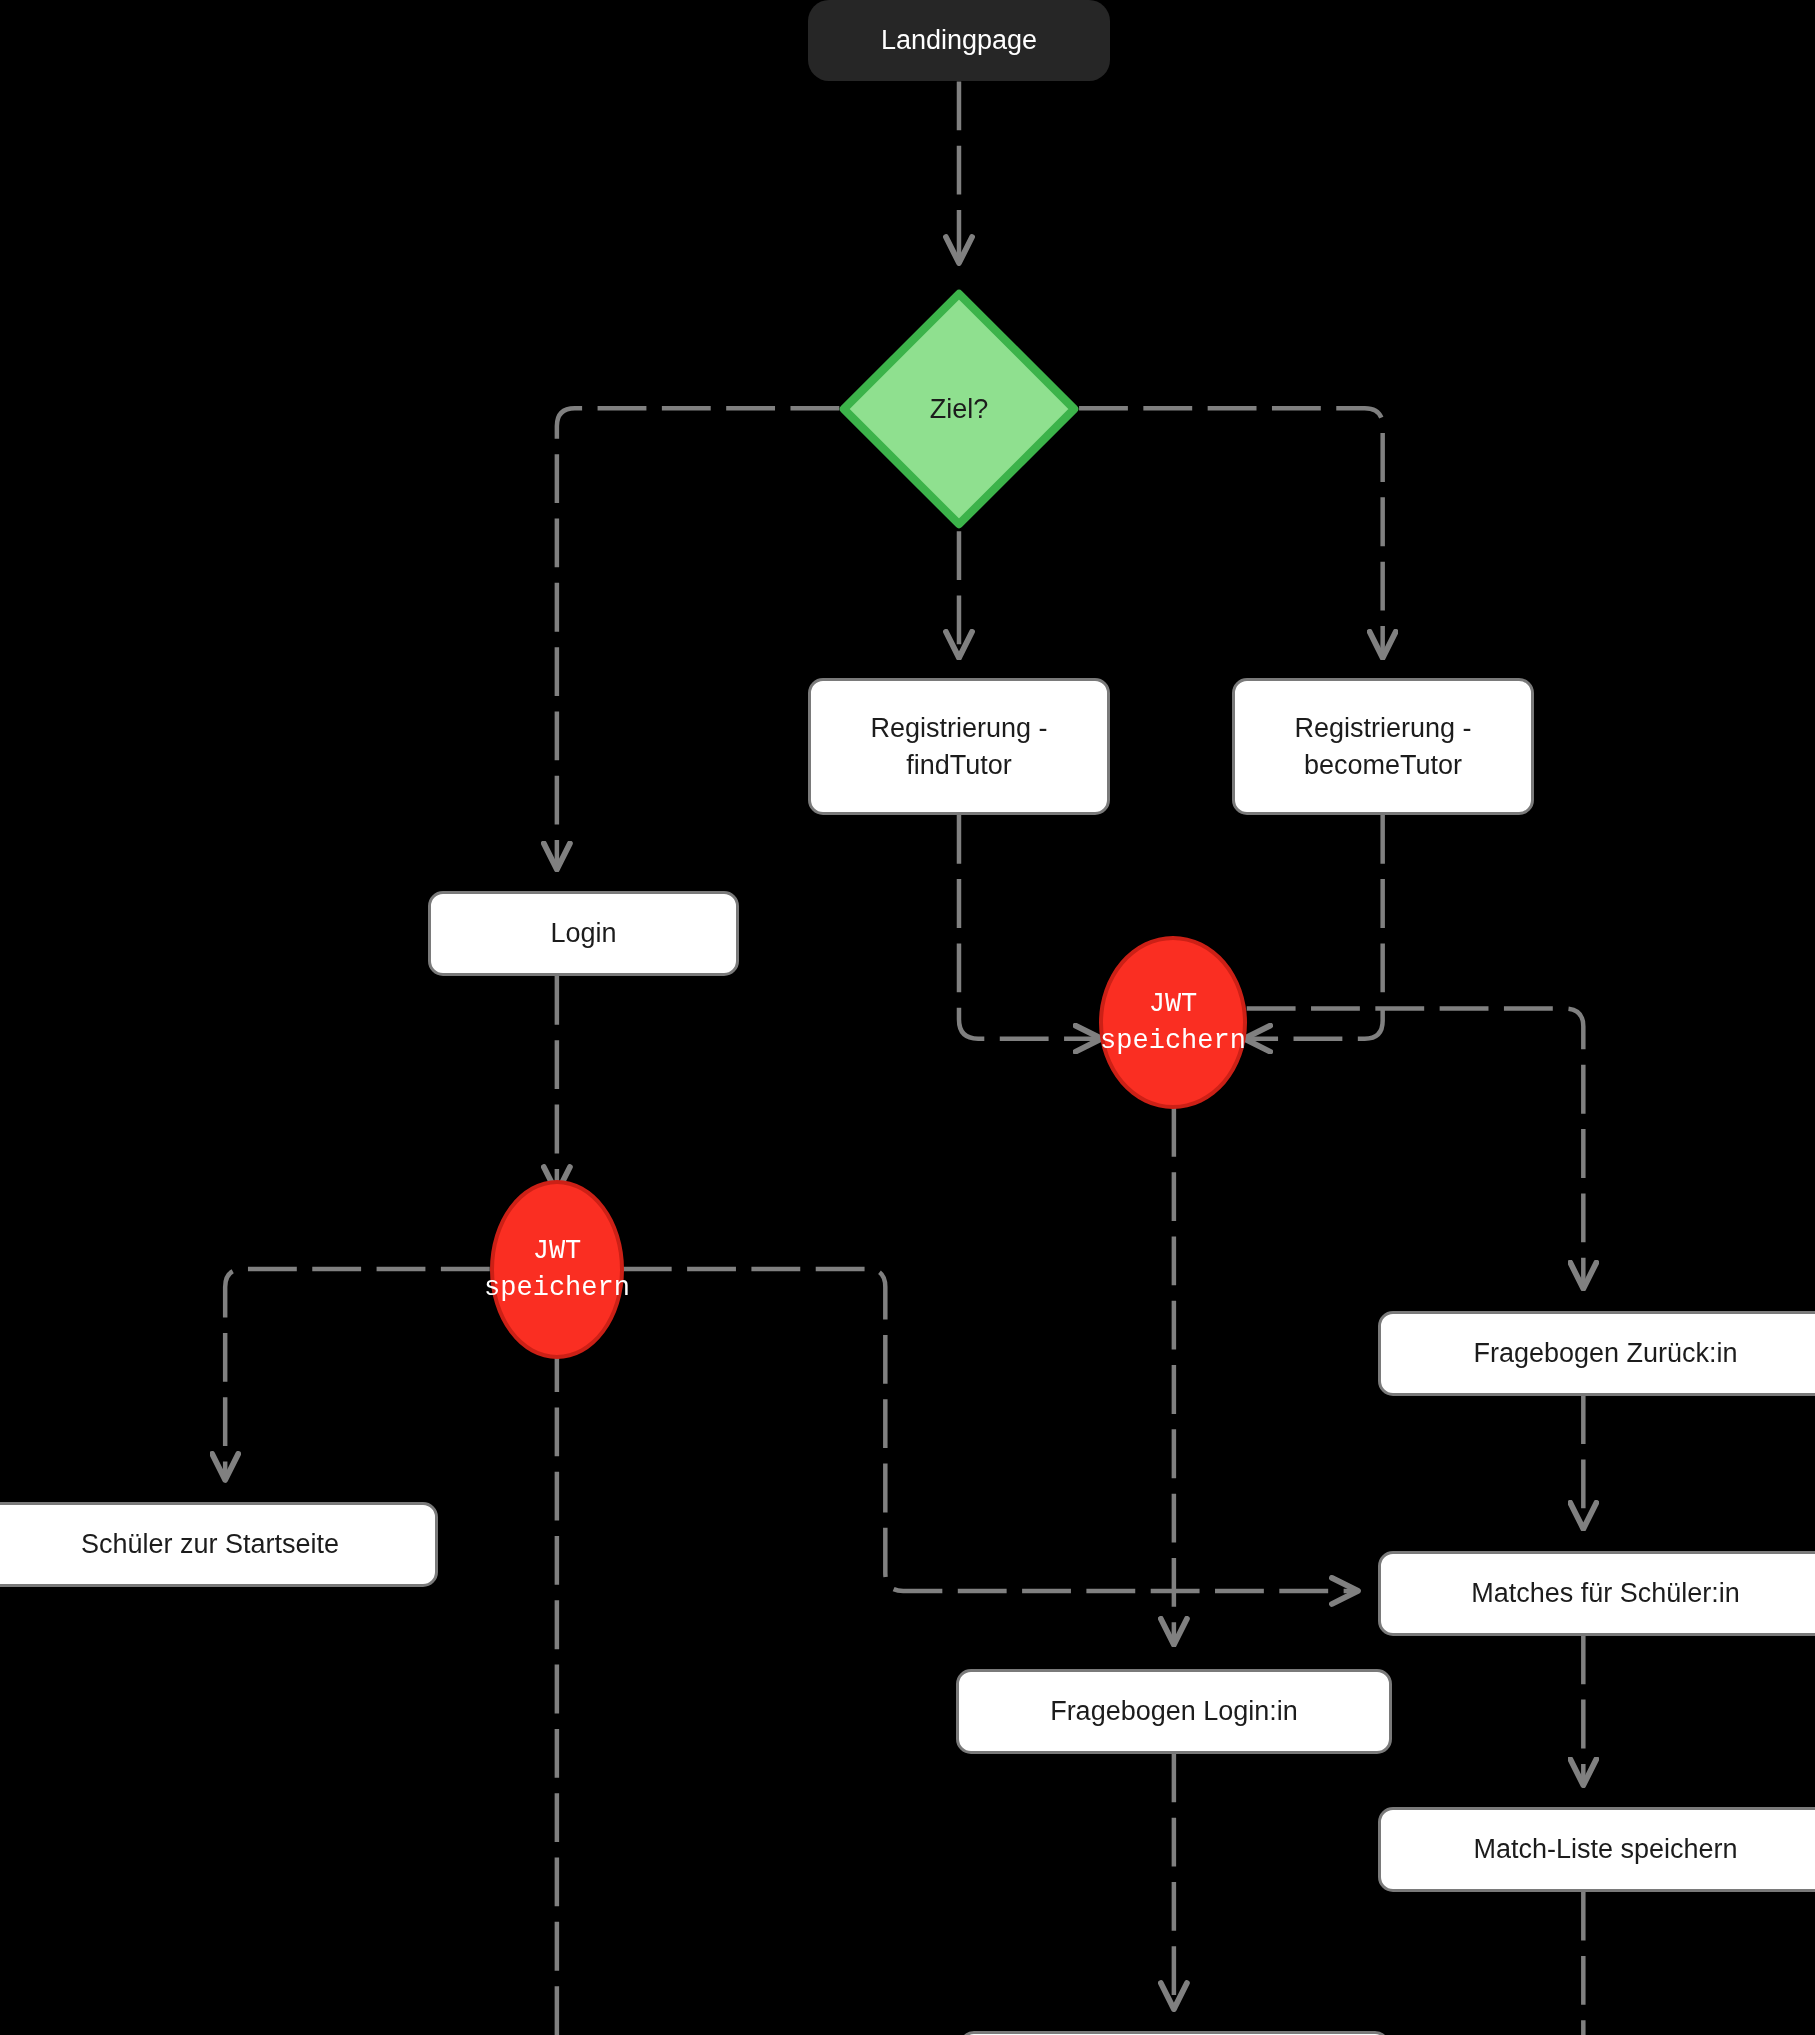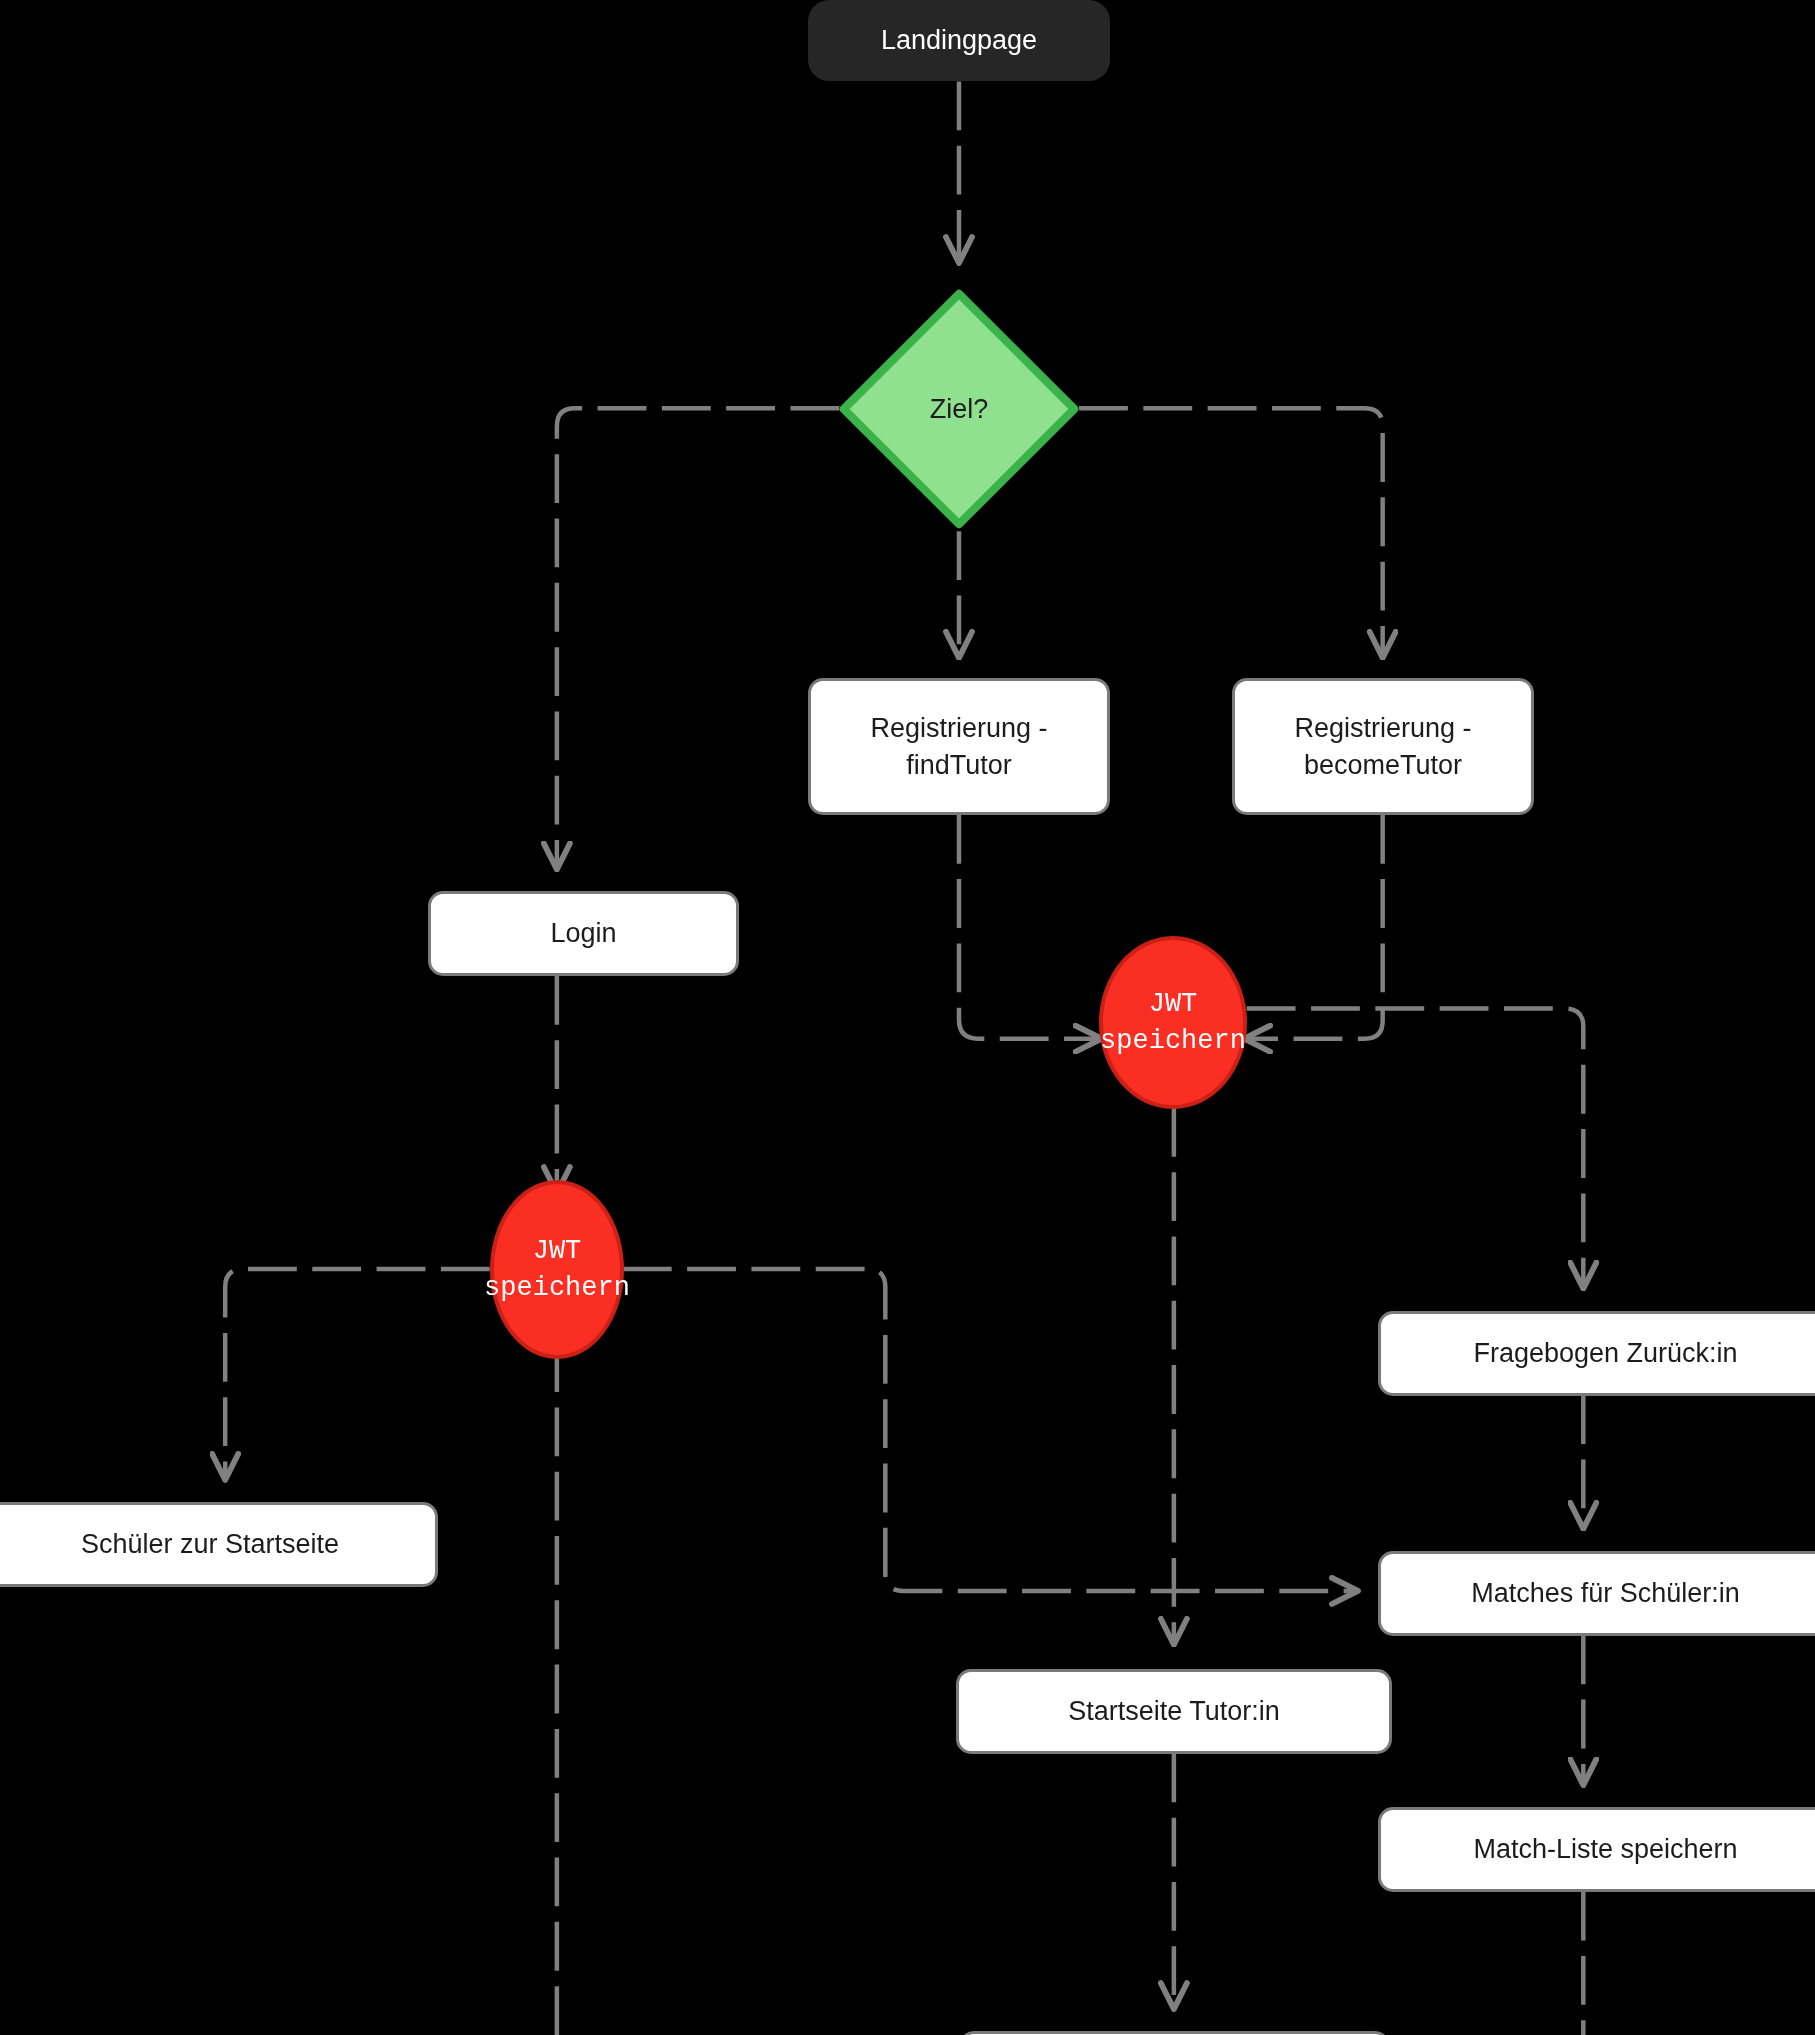--- a/index.html
+++ b/index.html
@@ -167,21 +167,21 @@
 
   <div class="node n-process" style="left:1378px; top:1311px; width:455px; height:85px;">
     <span class="node-label">Fragebogen Zurück:in</span>
   </div>
 
   <div class="node n-process" style="left:1378px; top:1551px; width:455px; height:85px;">
     <span class="node-label">Matches für Schüler:in</span>
   </div>
 
   <div class="node n-process" style="left:956px; top:1669px; width:436px; height:85px;">
-    <span class="node-label">Startseite Tutor:in</span>
+    <span class="node-label">Fragebogen Login:in</span>
   </div>
 
   <div class="node n-process" style="left:1378px; top:1807px; width:455px; height:85px;">
     <span class="node-label">Match-Liste speichern</span>
   </div>
 
   <div class="node n-process" style="left:959px; top:2031px; width:431px; height:85px;">
     
   </div>
 

